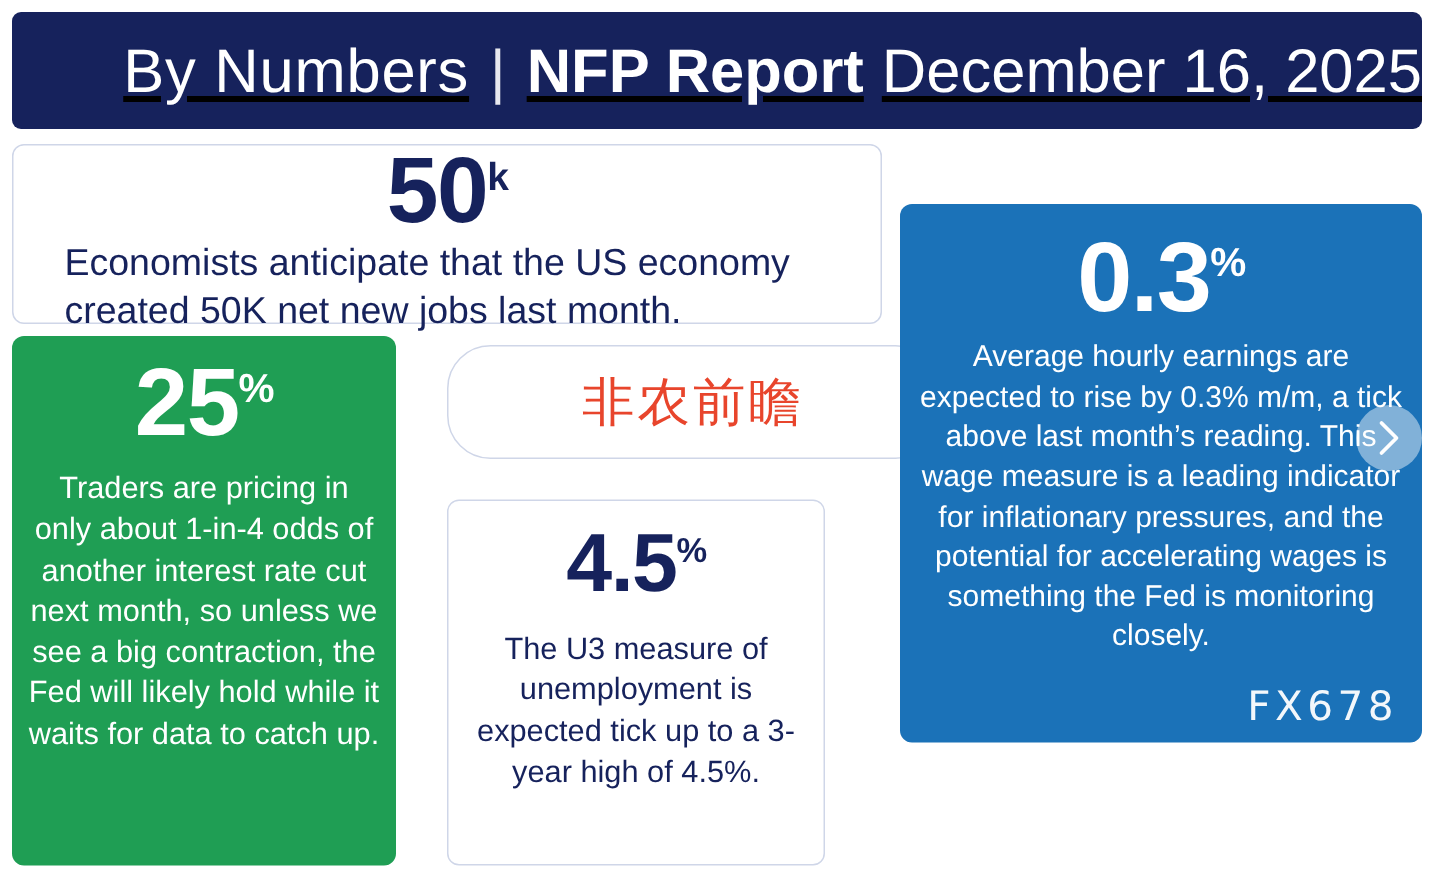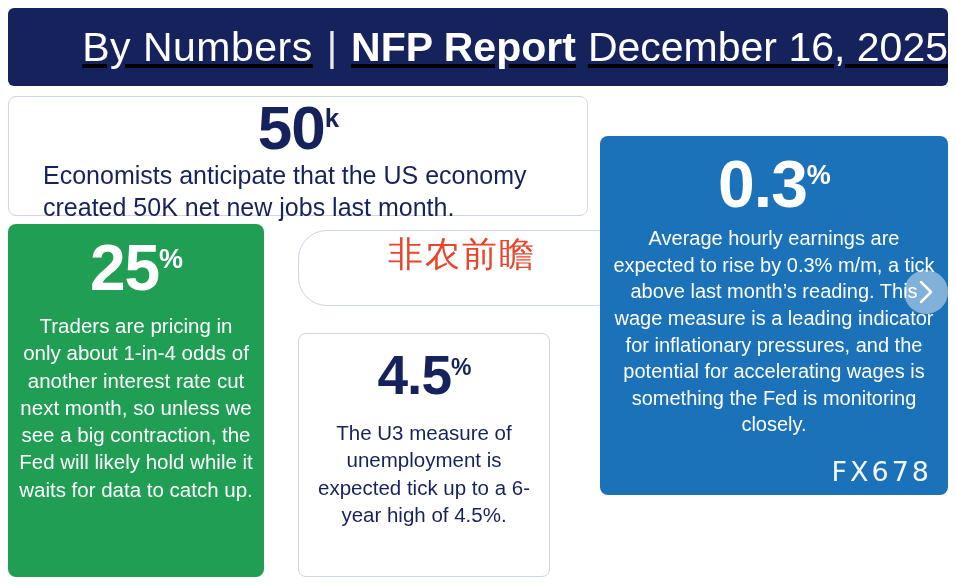--- a/index.html
+++ b/index.html
@@ -132,20 +132,21 @@
     margin-top: 12px;
   }
 
   
   .card-cn {
     left: 298px;
     top: 230px;
     width: 328px;
     height: 76px;
     display: flex;
+    align-items: center;
     justify-content: center;
     border-radius: 29px;
   }
   .card-cn span {
     color: #e8452c;
     font-size: 35px;
     letter-spacing: 2px;
   }
 
   
@@ -261,21 +262,21 @@
 </div>
 
 <div class="card card-white card-cn">
   <span>非农前瞻</span>
 </div>
 
 <div class="card card-white card-45">
   <div class="big">
     <span>4.5</span><span class="sup">%</span>
   </div>
-  <div class="body">The U3 measure of unemployment is expected tick up to a 6-year high of 4.5%.</div>
+  <div class="body">The U3 measure of unemployment is expected tick up to a 3-year high of 4.5%.</div>
 </div>
 
 <div class="card card-03">
   <div class="big">
     <span>0.3</span><span class="sup">%</span>
   </div>
   <div class="body">Average hourly earnings are expected to rise by 0.3% m/m, a tick above last month’s reading. This wage measure is a leading indicator for inflationary pressures, and the potential for accelerating wages is something the Fed is monitoring closely.</div>
   <div class="watermark">FX678</div>
 </div>
 

